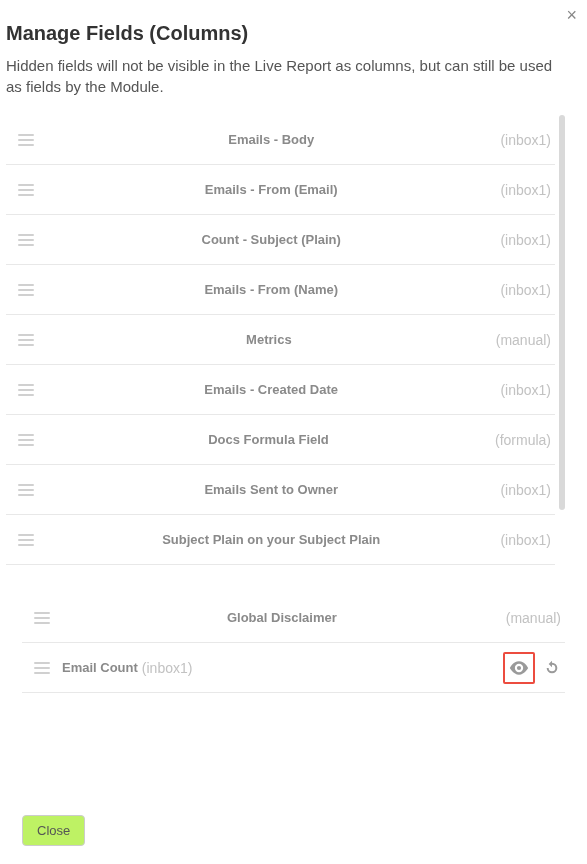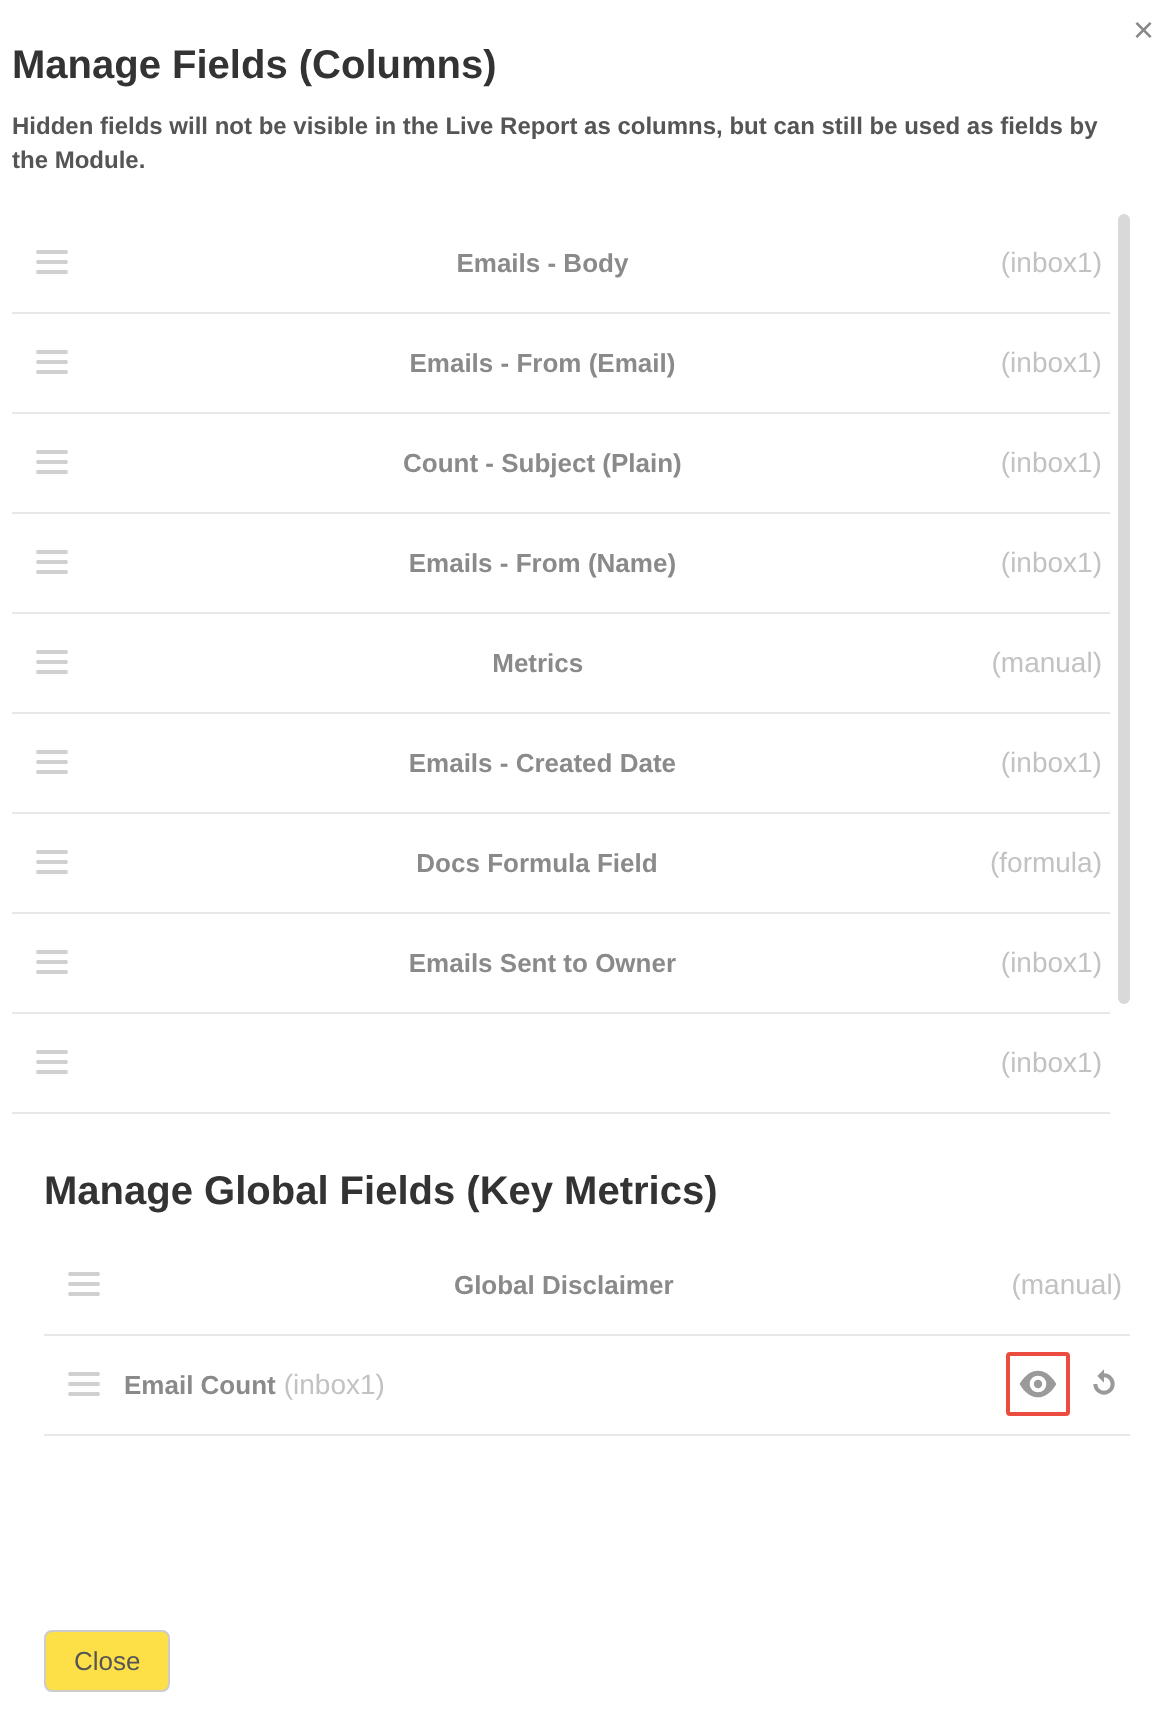--- a/index.html
+++ b/index.html
@@ -26,25 +26,24 @@
   .content {
     padding: 22px 22px 10px 6px;
   }
   h1.title {
     font-size: 20px;
     font-weight: 700;
     margin: 0 0 10px 0;
     color: #333;
   }
   p.subtitle {
-    font-size: 12px;
+    font-size: 15px;
     color: #555;
     margin: 0 0 18px 0;
     line-height: 1.4;
-    font-weight: bold;
   }
   .scroll-wrap {
     position: relative;
   }
   .scrollbar-track {
     position: absolute;
     right: 0;
     top: 0;
     width: 6px;
     height: 395px;
@@ -121,21 +120,21 @@
   .section2 {
     padding: 18px 22px 0 22px;
   }
   .footer {
     position: absolute;
     bottom: 18px;
     left: 22px;
   }
   .btn {
     border: 1px solid #ccc;
-    background: #fde047;
+    background: #bef264;
     color: #555;
     font-size: 13px;
     padding: 7px 14px;
     border-radius: 4px;
     cursor: pointer;
   }
 </style>
 </head>
 <body>
 
@@ -218,29 +217,29 @@
           </div>
           <span class="field-label">Emails Sent to Owner</span>
           <span class="field-source">(inbox1)</span>
         </div>
         <div class="field-row">
           <div class="drag-handle">
             <span></span>
             <span></span>
             <span></span>
           </div>
+          <span class="field-label">Subject Plain on your Subject Plain</span>
           <span class="field-source">(inbox1)</span>
         </div>
       </div>
     <div class="scrollbar-track"></div>
   </div>
 </div>
 
 <div class="section2">
-  <h1 class="title">Manage Global Fields (Key Metrics)</h1>
   <div class="field-list" id="fields2" style="margin-right:0;">
       <div class="field-row">
         <div class="drag-handle">
           <span></span>
           <span></span>
           <span></span>
         </div>
         <span class="field-label">Global Disclaimer</span>
         <span class="field-source">(manual)</span>
       </div>

